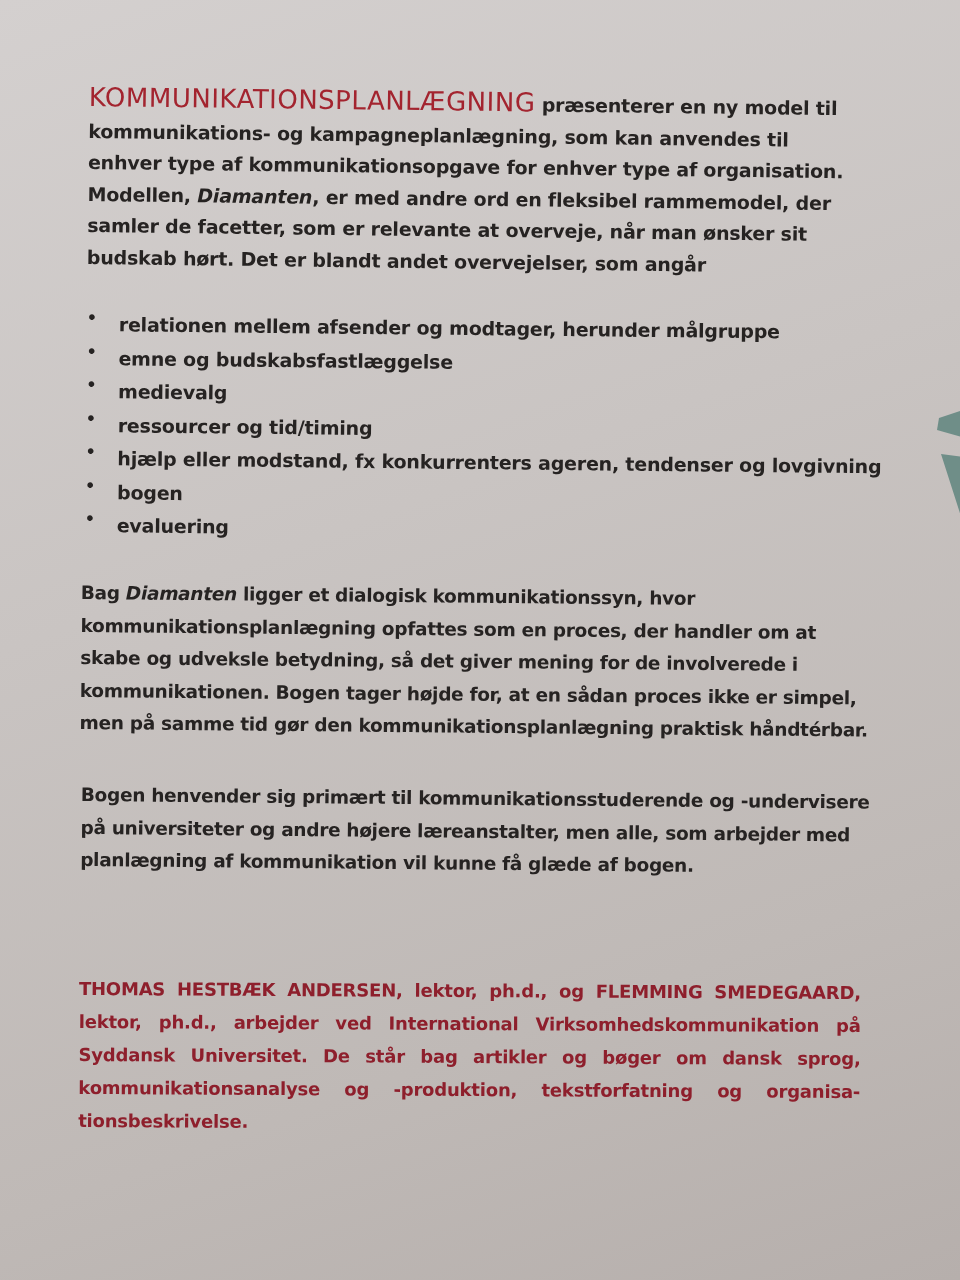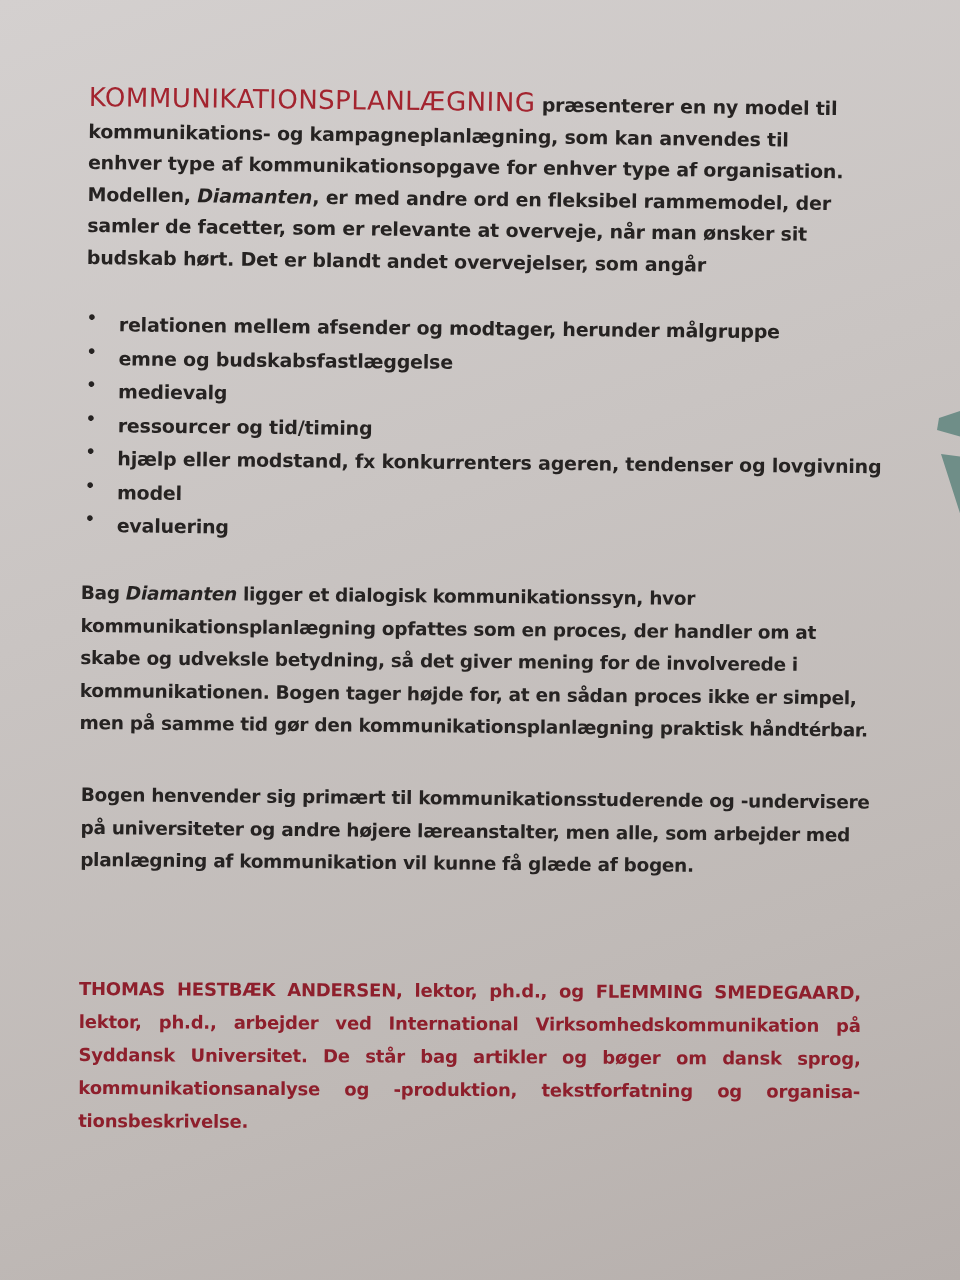--- a/index.html
+++ b/index.html
@@ -67,21 +67,21 @@
   <div class="intro">
     <span class="title-word">KOMMUNIKATIONSPLANLÆGNING</span><span> præsenterer en ny model til kommunikations- og kampagneplanlægning, som kan anvendes til enhver type af kommunikationsopgave for enhver type af organisation. Modellen, </span><em>Diamanten</em><span>, er med andre ord en fleksibel rammemodel, der samler de facetter, som er relevante at overveje, når man ønsker sit budskab hørt. Det er blandt andet overvejelser, som angår</span>
   </div>
 
   <ul class="bullets">
     <li><span class="dot">•</span><span>relationen mellem afsender og modtager, herunder målgruppe</span></li>
     <li><span class="dot">•</span><span>emne og budskabsfastlæggelse</span></li>
     <li><span class="dot">•</span><span>medievalg</span></li>
     <li><span class="dot">•</span><span>ressourcer og tid/timing</span></li>
     <li><span class="dot">•</span><span>hjælp eller modstand, fx konkurrenters ageren, tendenser og lovgivning</span></li>
-    <li><span class="dot">•</span><span>model</span></li>
+    <li><span class="dot">•</span><span>bogen</span></li>
     <li><span class="dot">•</span><span>evaluering</span></li>
   </ul>
 
   <div class="para para1">
     <span>Bag </span><em>Diamanten</em><span> ligger et dialogisk kommunikationssyn, hvor kommunikations­planlægning opfattes som en proces, der handler om at skabe og udveksle betydning, så det giver mening for de involverede i kommunikationen. Bogen tager højde for, at en sådan proces ikke er simpel, men på samme tid gør den kommunikationsplanlægning praktisk håndtérbar.</span>
   </div>
 
   <div class="para para2">Bogen henvender sig primært til kommunikationsstuderende og -undervisere på universiteter og andre højere læreanstalter, men alle, som arbejder med planlægning af kommunikation vil kunne få glæde af bogen.</div>
 
   <div class="authors">

